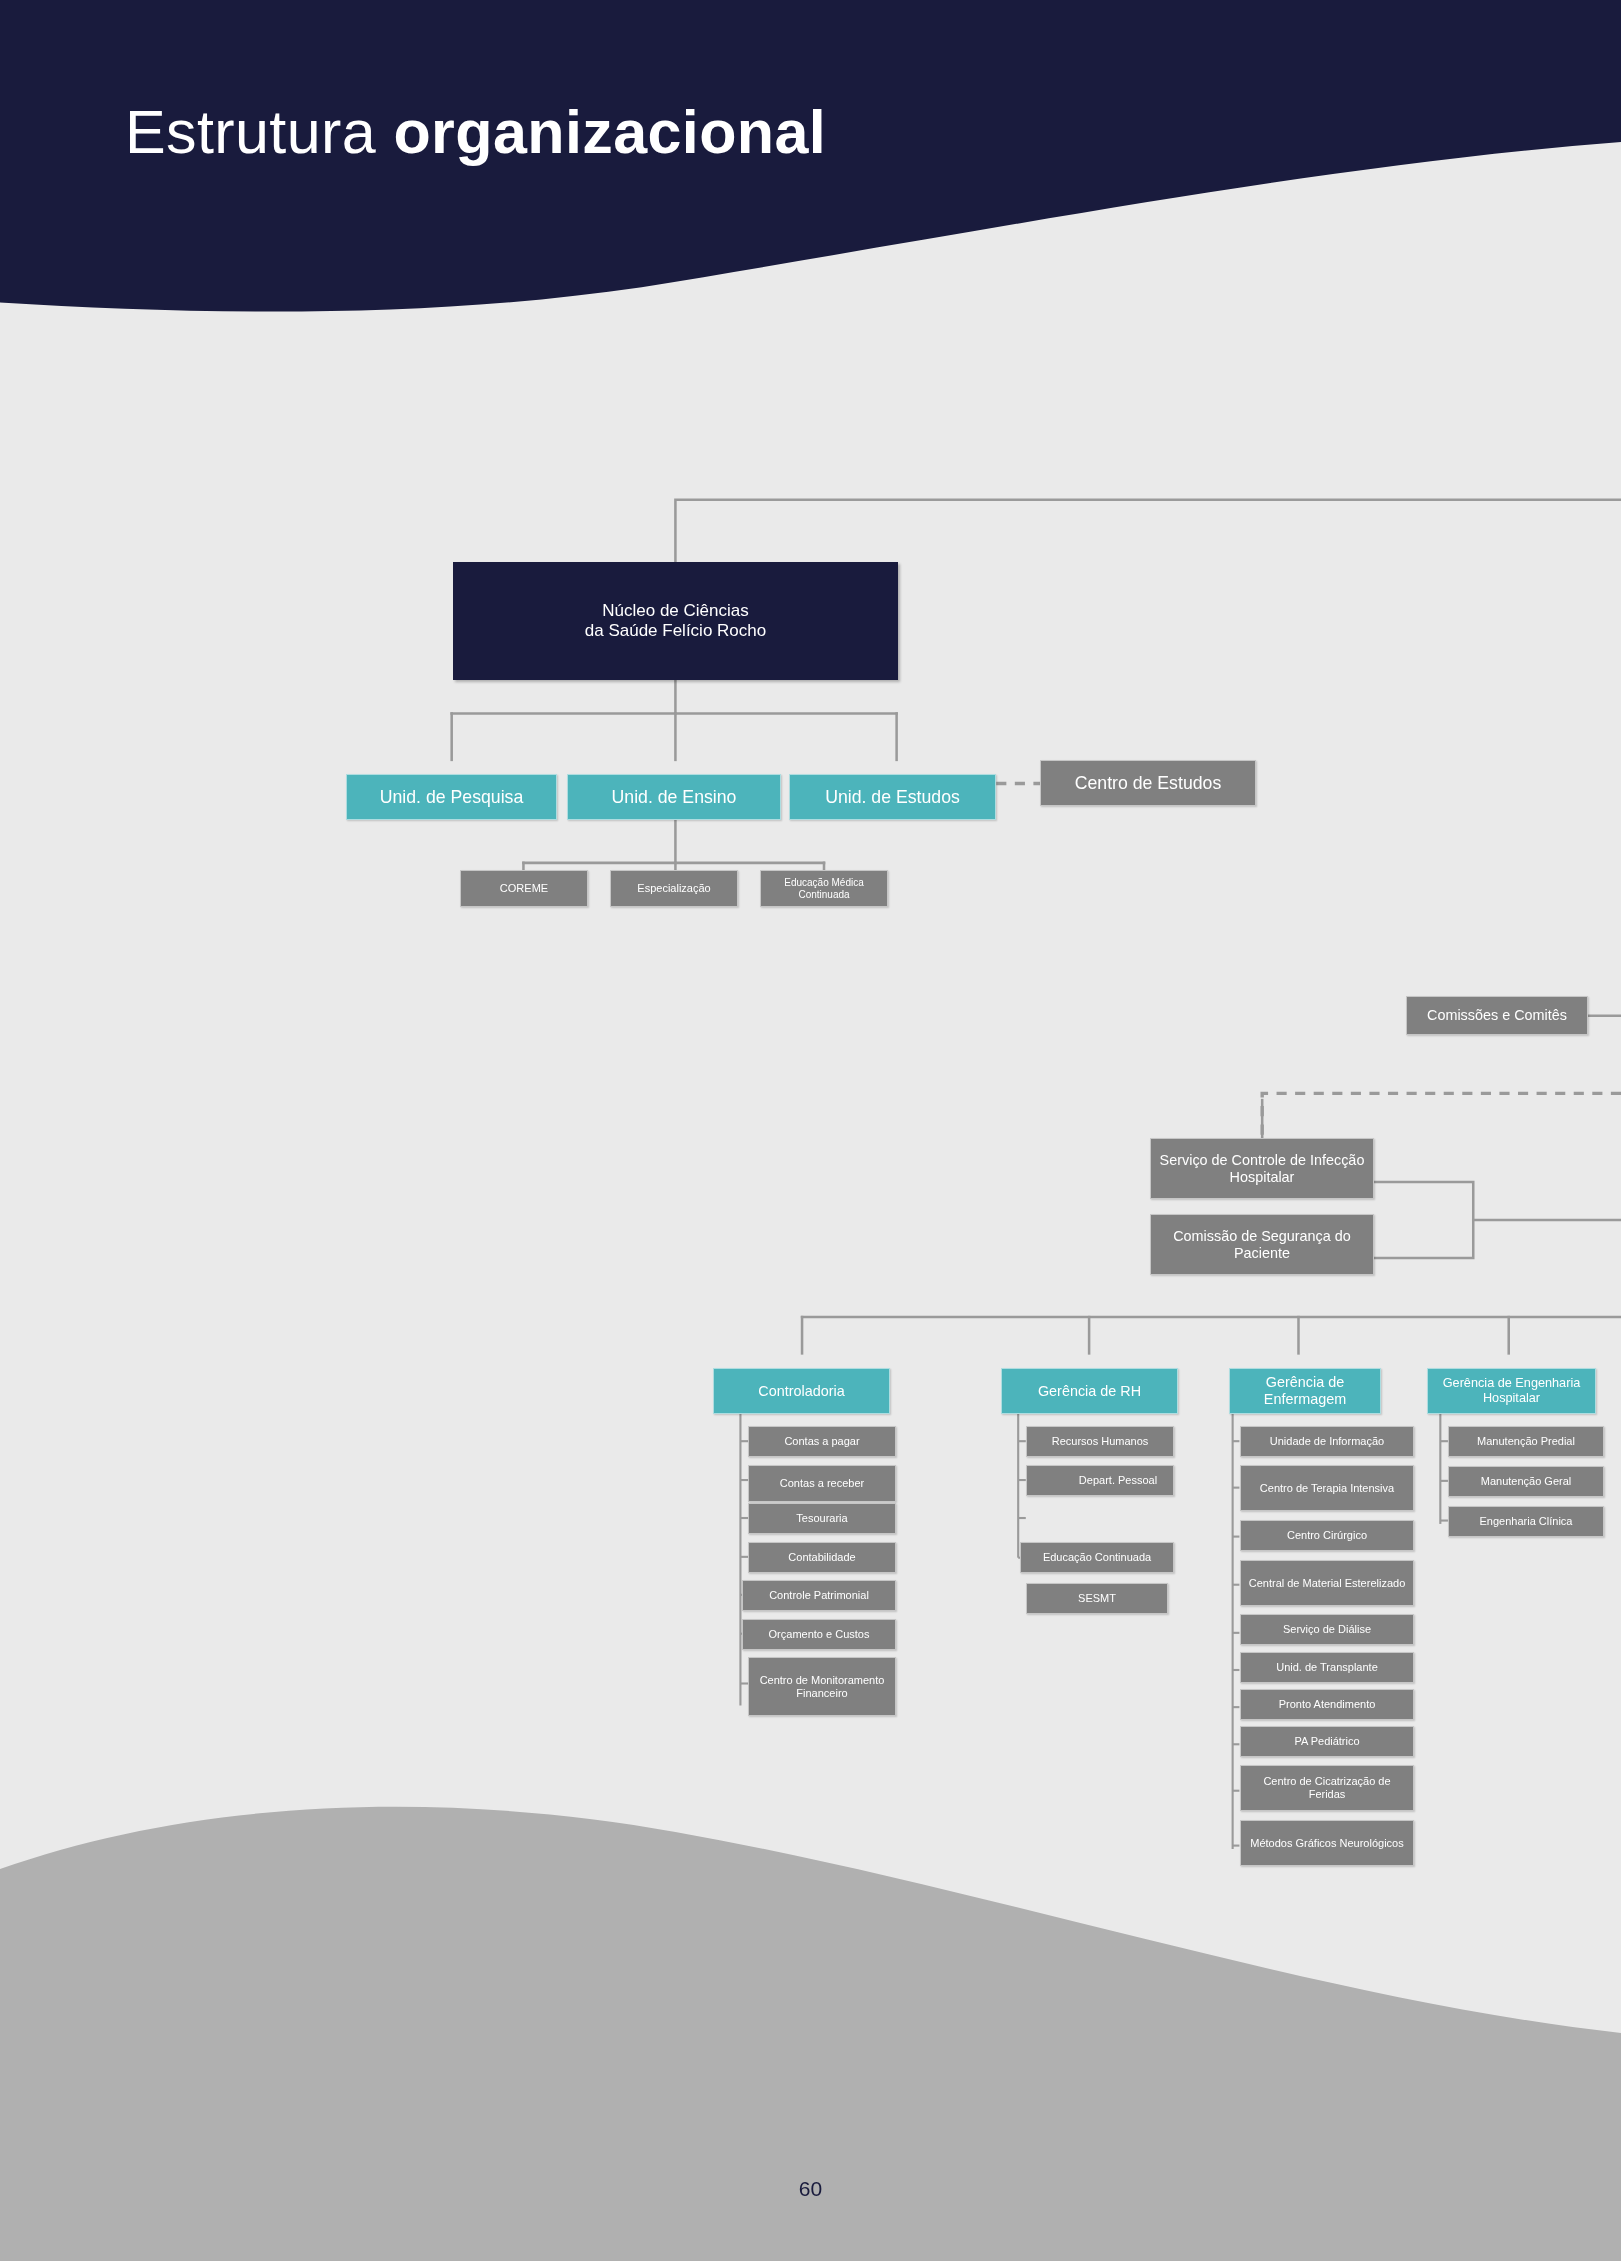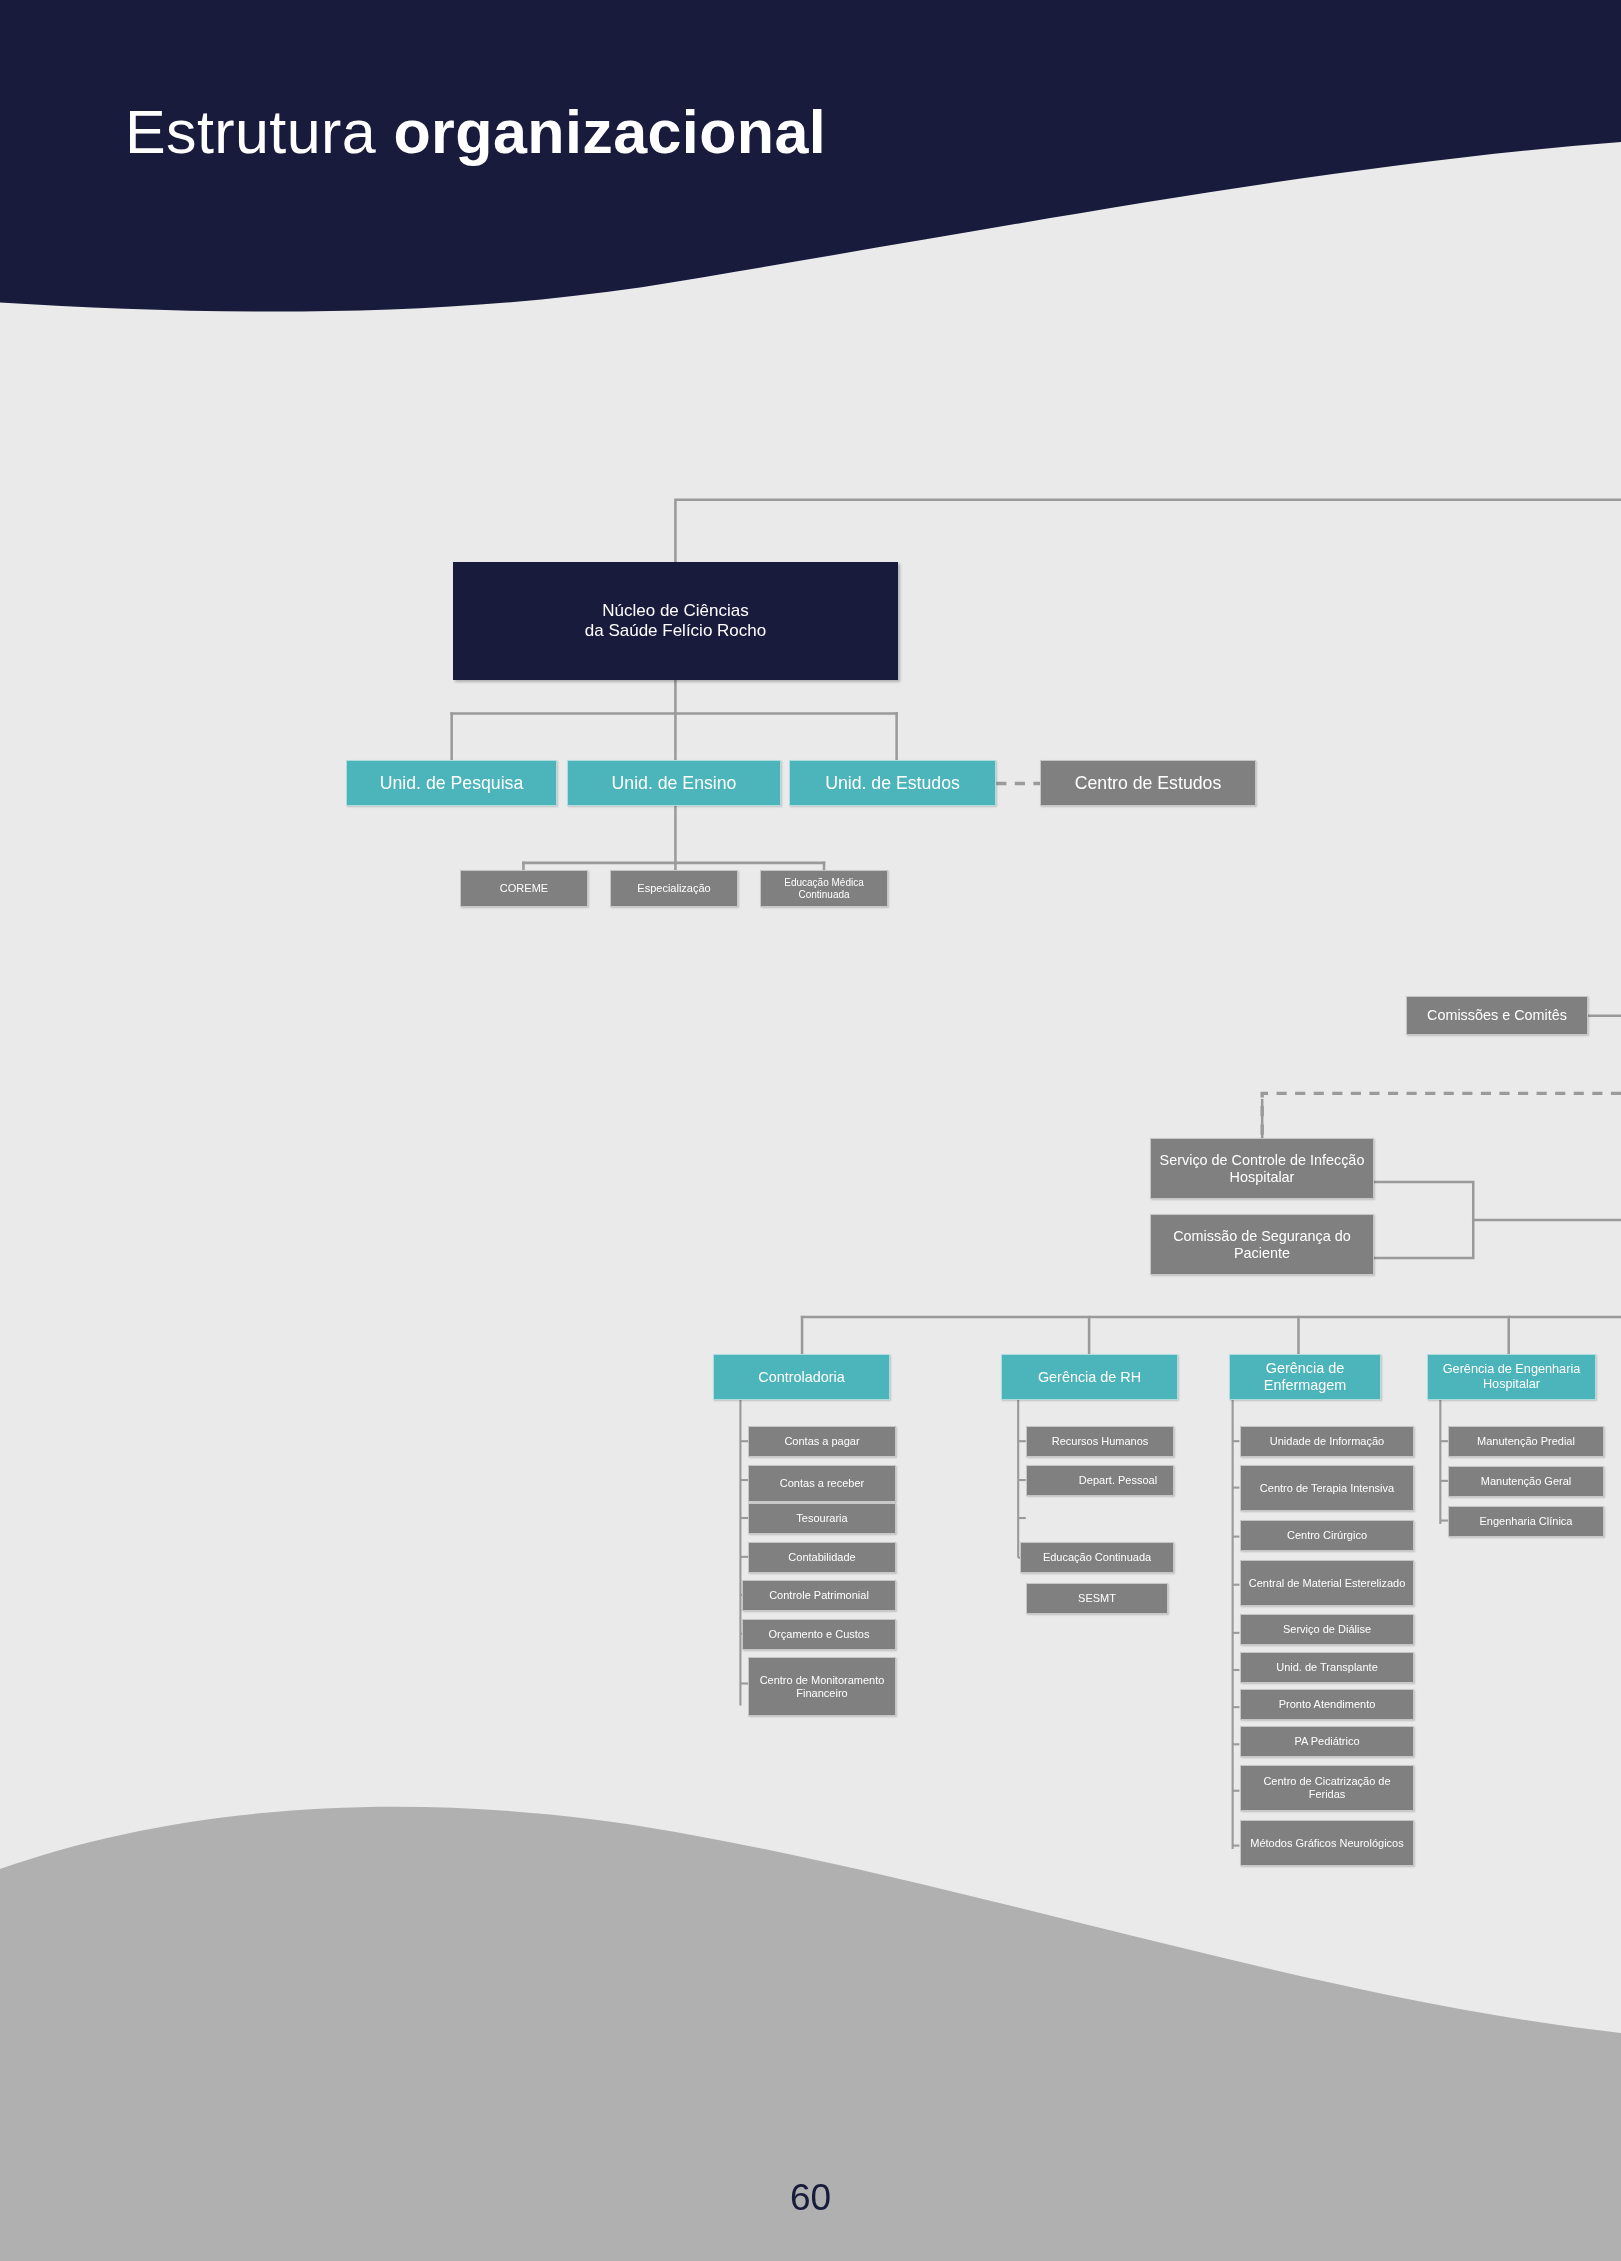--- a/index.html
+++ b/index.html
@@ -63,38 +63,38 @@
     border: 0.8px solid rgba(255,255,255,0.55);
     box-shadow: 0.8px 0.8px 1.7px rgba(0,0,0,0.18);
   }
   .node.root {
     background: #191b3d;
     font-size: 17px;
     font-weight: 400;
     border: none;
     box-shadow: 1.7px 1.7px 2.5px rgba(0,0,0,0.25);
   }
-  .node.teal    { background: #4cb4bb; }
+  .node.teal    { background: #4cb4bb; margin-top: 14px; }
   .node.gray    { background: #808080; }
 
   .t-lg  { font-size: 17.7px; }
   .t-md  { font-size: 14.4px; }
   .t-sm  { font-size: 12.7px; }
   .t-xs  { font-size: 11px; }
   .t-xxs { font-size: 10px; }
 
   
   #page-number {
     position: absolute;
     left: 0;
     top: 2177px;
     width: 1621px;
     text-align: center;
     color: #191b3d;
-    font-size: 37px;
+    font-size: 21px;
     font-weight: 400;
   }
 </style>
 </head>
 <body>
 
 <div id="page">
 
   <svg id="header-shape" class="bg-shape" viewBox="0 0 1920 400" preserveAspectRatio="none">
     <path d="M0,0 L1920,0 L1920,168 C1560,196 1200,268 760,340 C500,378 230,372 0,358 Z" fill="#191b3d"></path>

